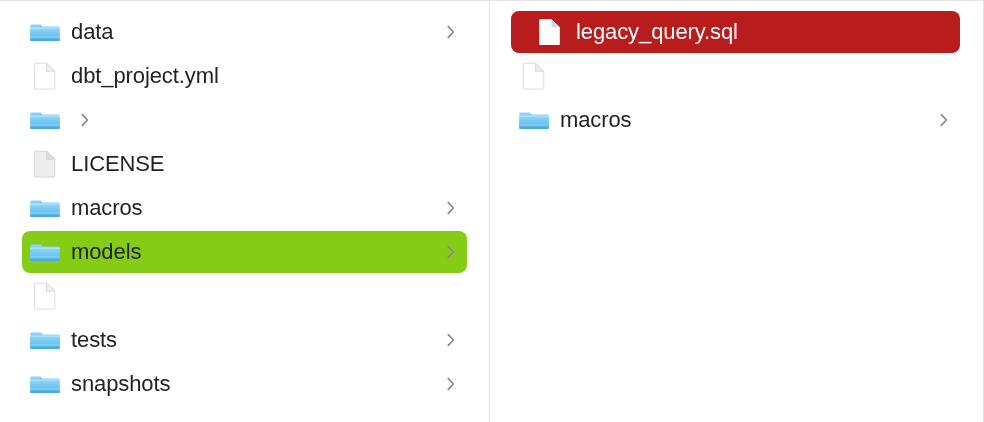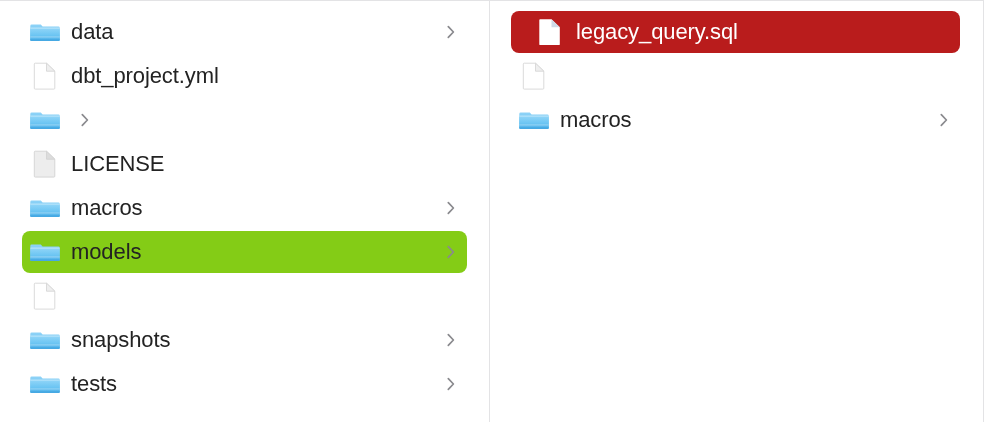--- a/index.html
+++ b/index.html
@@ -273,49 +273,49 @@
         <stop offset="1" stop-color="#4cafe8"></stop>
       </linearGradient>
     </defs>
     <path d="M1.6 7.6h9.2l1.8 1.9h15.8a1.3 1.3 0 0 1 1.3 1.3v11.9a1.3 1.3 0 0 1-1.3 1.3H1.6A1.3 1.3 0 0 1 .3 22.7V8.9A1.3 1.3 0 0 1 1.6 7.6z" fill="url(#fbk)"></path>
     <rect x="0.3" y="10.6" width="29.4" height="13.4" rx="1.3" fill="url(#ffr)"></rect>
     <rect x="0.3" y="19.4" width="29.4" height="1.1" fill="#ffffff" opacity="0.32"></rect>
     <rect x="0.3" y="10.6" width="29.4" height="1.0" fill="#ffffff" opacity="0.42"></rect>
     <path d="M.3 22.0h29.4v0.7a1.3 1.3 0 0 1-1.3 1.3H1.6A1.3 1.3 0 0 1 .3 22.7z" fill="#3fa3de" opacity="0.55"></path>
   </svg>
         </span>
+        <span class="row-label">tests</span>
+        <span class="chevron">
+  <svg width="12" height="20" viewBox="0 0 12 20" xmlns="http://www.w3.org/2000/svg">
+    <path d="M3.3 4.6 L8.4 10 L3.3 15.4" fill="none" stroke="#8a8a8e" stroke-width="1.7" stroke-linecap="round" stroke-linejoin="round"></path>
+  </svg>
+        </span>
+      </div>
+      <div class="row">
+        <span class="icon-wrap">
+  <svg width="30" height="30" viewBox="0 0 30 30" xmlns="http://www.w3.org/2000/svg">
+    <defs>
+      <linearGradient id="fbk" x1="0" y1="0" x2="0" y2="1">
+        <stop offset="0" stop-color="#8fd3f7"></stop>
+        <stop offset="1" stop-color="#53b9ef"></stop>
+      </linearGradient>
+      <linearGradient id="ffr" x1="0" y1="0" x2="0" y2="1">
+        <stop offset="0" stop-color="#93d6f8"></stop>
+        <stop offset="0.55" stop-color="#6ec6f3"></stop>
+        <stop offset="1" stop-color="#4cafe8"></stop>
+      </linearGradient>
+    </defs>
+    <path d="M1.6 7.6h9.2l1.8 1.9h15.8a1.3 1.3 0 0 1 1.3 1.3v11.9a1.3 1.3 0 0 1-1.3 1.3H1.6A1.3 1.3 0 0 1 .3 22.7V8.9A1.3 1.3 0 0 1 1.6 7.6z" fill="url(#fbk)"></path>
+    <rect x="0.3" y="10.6" width="29.4" height="13.4" rx="1.3" fill="url(#ffr)"></rect>
+    <rect x="0.3" y="19.4" width="29.4" height="1.1" fill="#ffffff" opacity="0.32"></rect>
+    <rect x="0.3" y="10.6" width="29.4" height="1.0" fill="#ffffff" opacity="0.42"></rect>
+    <path d="M.3 22.0h29.4v0.7a1.3 1.3 0 0 1-1.3 1.3H1.6A1.3 1.3 0 0 1 .3 22.7z" fill="#3fa3de" opacity="0.55"></path>
+  </svg>
+        </span>
         <span class="row-label">snapshots</span>
-        <span class="chevron">
-  <svg width="12" height="20" viewBox="0 0 12 20" xmlns="http://www.w3.org/2000/svg">
-    <path d="M3.3 4.6 L8.4 10 L3.3 15.4" fill="none" stroke="#8a8a8e" stroke-width="1.7" stroke-linecap="round" stroke-linejoin="round"></path>
-  </svg>
-        </span>
-      </div>
-      <div class="row">
-        <span class="icon-wrap">
-  <svg width="30" height="30" viewBox="0 0 30 30" xmlns="http://www.w3.org/2000/svg">
-    <defs>
-      <linearGradient id="fbk" x1="0" y1="0" x2="0" y2="1">
-        <stop offset="0" stop-color="#8fd3f7"></stop>
-        <stop offset="1" stop-color="#53b9ef"></stop>
-      </linearGradient>
-      <linearGradient id="ffr" x1="0" y1="0" x2="0" y2="1">
-        <stop offset="0" stop-color="#93d6f8"></stop>
-        <stop offset="0.55" stop-color="#6ec6f3"></stop>
-        <stop offset="1" stop-color="#4cafe8"></stop>
-      </linearGradient>
-    </defs>
-    <path d="M1.6 7.6h9.2l1.8 1.9h15.8a1.3 1.3 0 0 1 1.3 1.3v11.9a1.3 1.3 0 0 1-1.3 1.3H1.6A1.3 1.3 0 0 1 .3 22.7V8.9A1.3 1.3 0 0 1 1.6 7.6z" fill="url(#fbk)"></path>
-    <rect x="0.3" y="10.6" width="29.4" height="13.4" rx="1.3" fill="url(#ffr)"></rect>
-    <rect x="0.3" y="19.4" width="29.4" height="1.1" fill="#ffffff" opacity="0.32"></rect>
-    <rect x="0.3" y="10.6" width="29.4" height="1.0" fill="#ffffff" opacity="0.42"></rect>
-    <path d="M.3 22.0h29.4v0.7a1.3 1.3 0 0 1-1.3 1.3H1.6A1.3 1.3 0 0 1 .3 22.7z" fill="#3fa3de" opacity="0.55"></path>
-  </svg>
-        </span>
-        <span class="row-label">tests</span>
         <span class="chevron">
   <svg width="12" height="20" viewBox="0 0 12 20" xmlns="http://www.w3.org/2000/svg">
     <path d="M3.3 4.6 L8.4 10 L3.3 15.4" fill="none" stroke="#8a8a8e" stroke-width="1.7" stroke-linecap="round" stroke-linejoin="round"></path>
   </svg>
         </span>
       </div>
     </div>
   <div class="column col-right" id="col-1">
       <div class="row selected-blue">
         <span class="icon-wrap">

